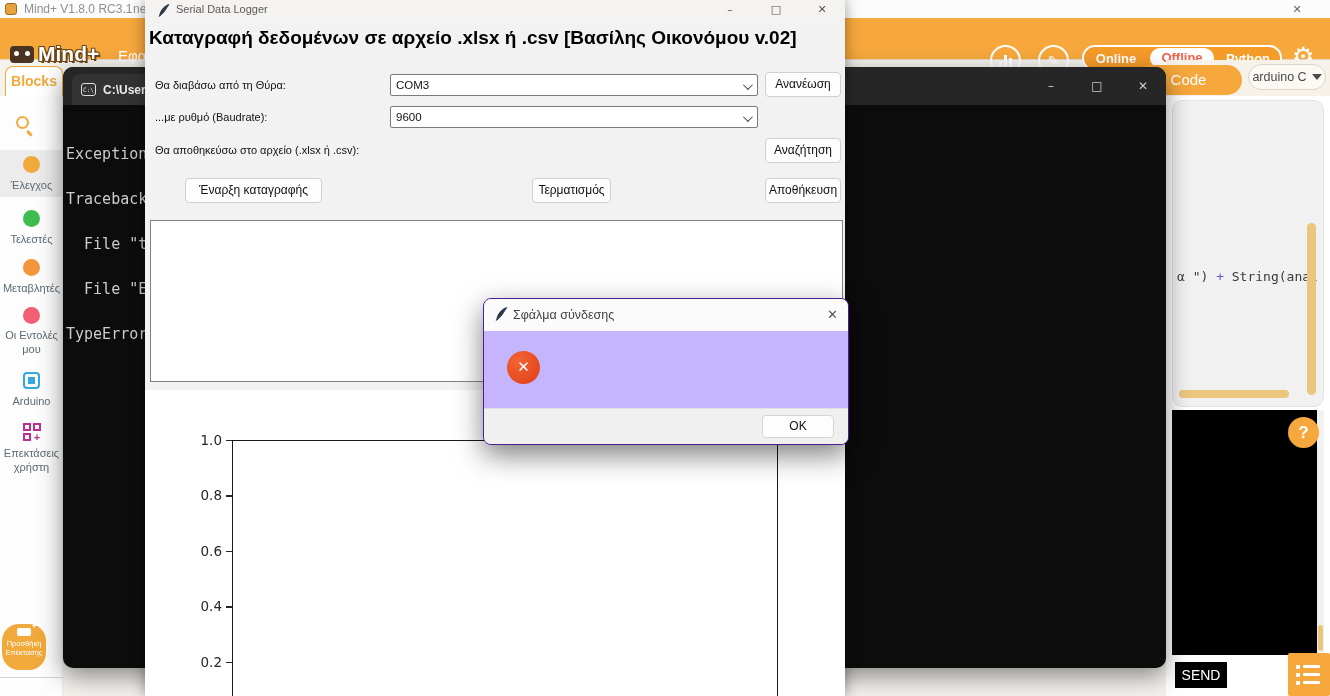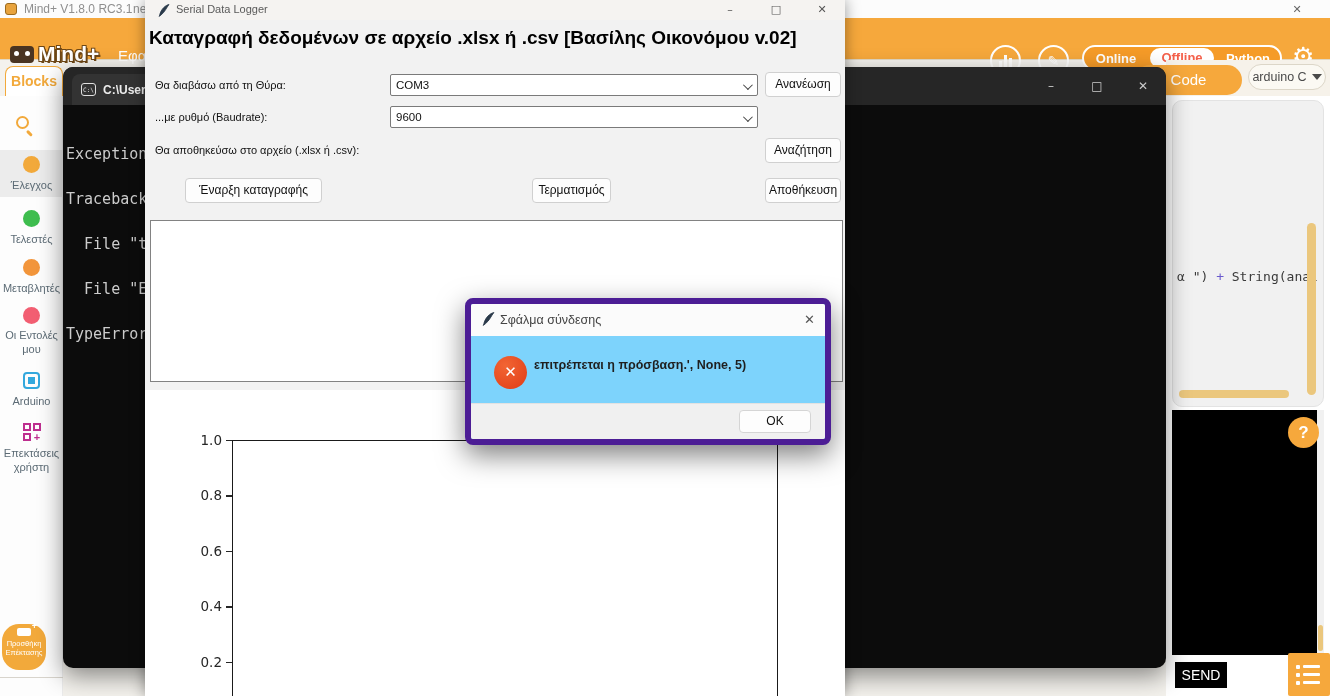--- a/index.html
+++ b/index.html
@@ -100,21 +100,21 @@
     font-size:11.5px; color:#111; line-height:20px; padding-left:5px; white-space:nowrap; overflow:hidden; }
   .combo-caret { position:absolute; right:7px; top:8px; width:7px; height:7px; border-right:1.5px solid #444; border-bottom:1.5px solid #444; transform:rotate(45deg) translateY(-2px); }
   .win-btn { position:absolute; background:#FDFDFD; border:1px solid #D0D0D0; border-radius:4px; font-size:12px; color:#111; text-align:center; }
   .listbox { position:absolute; left:5px; top:220px; width:693px; height:162px; background:#fff; border:1px solid #828282; }
   .figure { position:absolute; left:0; top:390px; width:700px; height:306px; background:#fff; }
   .ytick { position:absolute; left:37px; width:40px; text-align:right; font-family:"DejaVu Sans",sans-serif; font-size:13.5px; color:#262626; }
   .tickmark { position:absolute; left:81px; width:6px; height:1.5px; background:#262626; }
   .spine { position:absolute; background:#1A1A1A; }
 
   
-  .dialog { left:465px; top:298px; width:366px; height:147px; background:#7dd3fc; border:6px solid #4c1d95; border-radius:8px;
+  .dialog { left:483px; top:298px; width:366px; height:147px; background:#c4b5fd; border:1px solid #4c1d95; border-radius:8px;
     box-shadow:0 10px 28px rgba(0,0,0,.5); z-index:30; overflow:hidden; }
   .dialog-titlebar { position:absolute; left:0; top:0; width:100%; height:32px; background:#FBFBFB; }
   .dialog-title { position:absolute; left:29px; top:9px; font-size:12.5px; color:#444; }
   .dialog-close { position:absolute; right:10px; top:8px; color:#555; font-size:13px; font-family:"DejaVu Sans",sans-serif; }
   .err-circle { position:absolute; left:23px; top:52px; width:33px; height:33px; border-radius:50%;
     background:radial-gradient(circle at 35% 30%, #F26533, #E03C17); color:#fff; font-weight:bold; font-size:15px; text-align:center; line-height:33px; font-family:"DejaVu Sans",sans-serif; }
   .err-msg { position:absolute; left:63px; top:54px; width:288px; font-size:12.5px; font-weight:600; color:#1F1F1F; line-height:15px; }
   .dialog-footer { position:absolute; left:0; bottom:0; width:100%; height:36px; background:#F0F0F0; border-top:1px solid #E2E2E2; }
   .ok-btn { position:absolute; right:14px; top:6px; width:72px; height:23px; background:#FDFDFD; border:1px solid #D5D5D5; border-radius:4px;
     font-size:12px; color:#111; text-align:center; line-height:21px; }
@@ -307,20 +307,19 @@
   <div class="abs dialog">
     <div class="dialog-titlebar">
       <svg class="feather" style="position:absolute;left:11px;top:8px;" width="13" height="14" viewBox="0 0 12 13">
         <path d="M1.5,12 C2.5,5 8,1 11,0.5 C8.5,3.5 7,8 3,11 Z M1,12.8 L3.5,9" fill="#2B3A4A" stroke="#2B3A4A" stroke-width="0.8"></path>
       </svg>
       <span class="dialog-title">Σφάλμα σύνδεσης</span>
       <span class="dialog-close">✕</span>
     </div>
     <div class="err-circle">✕</div>
     <div class="err-msg">
-      <div>επιτρέπεται η πρόσβαση.', None, 5)</div>
     </div>
     <div class="dialog-footer">
       <div class="ok-btn">OK</div>
     </div>
   </div>
 
 </div>
 
 </body></html>

